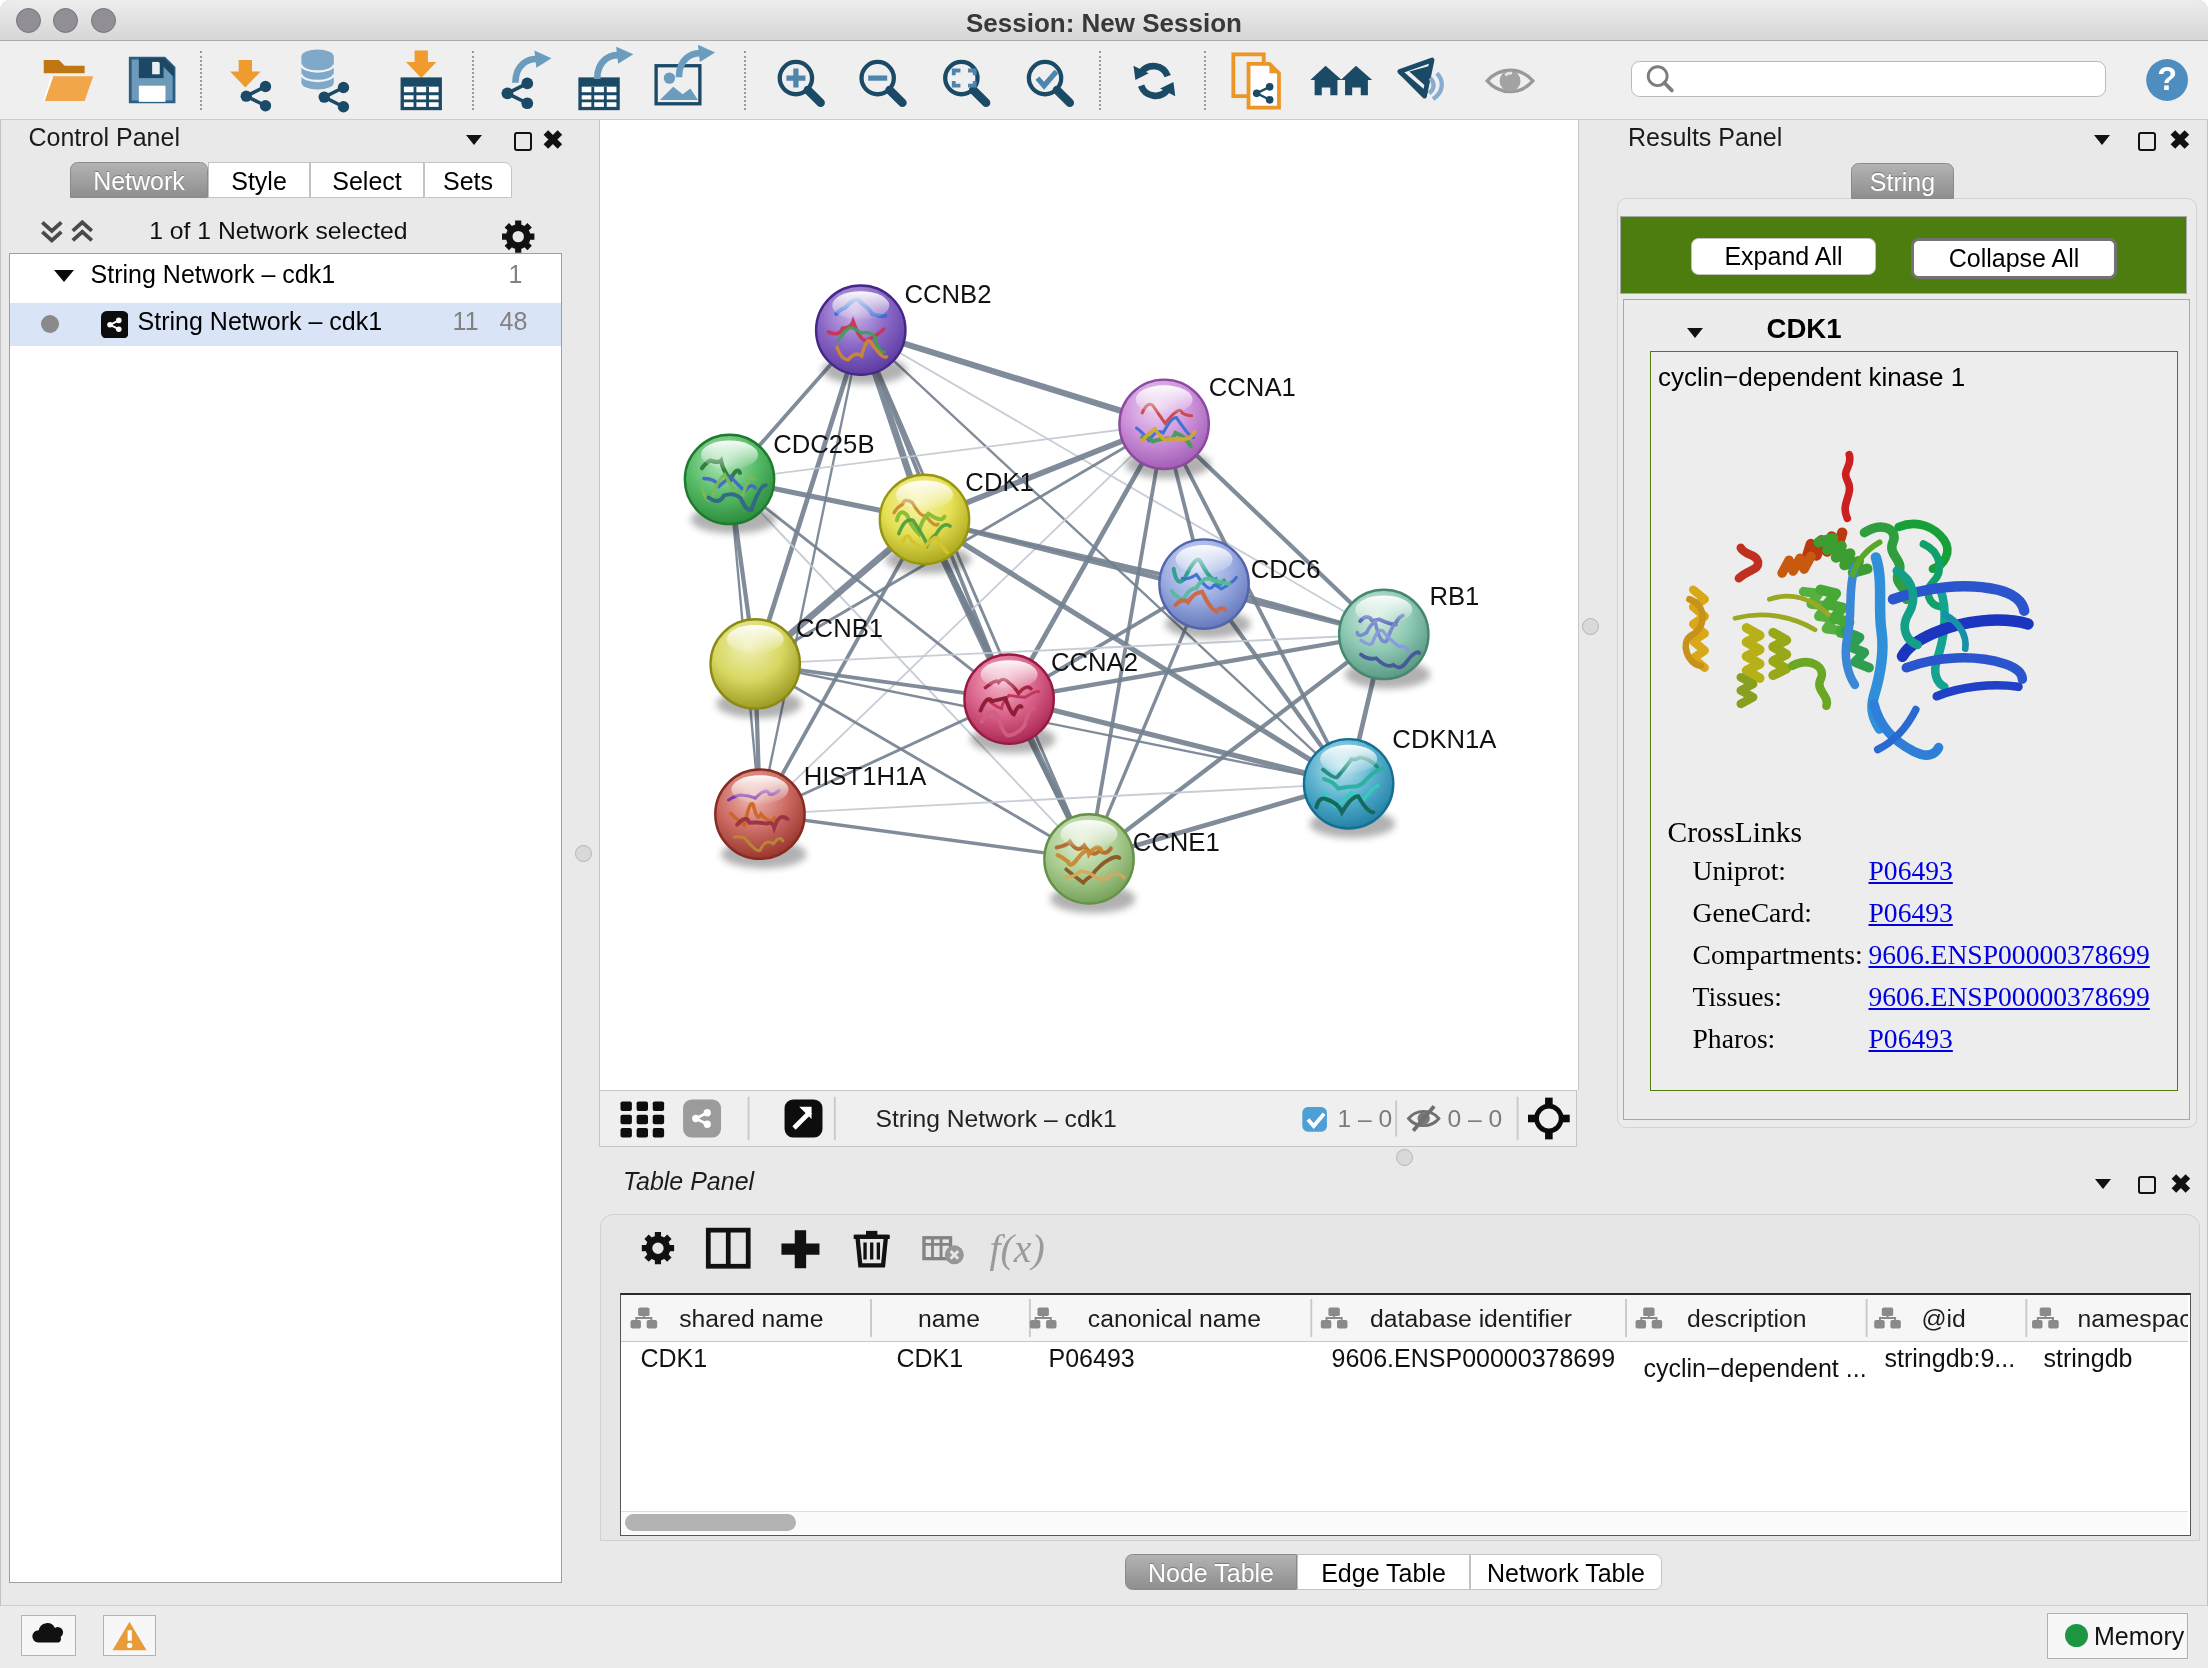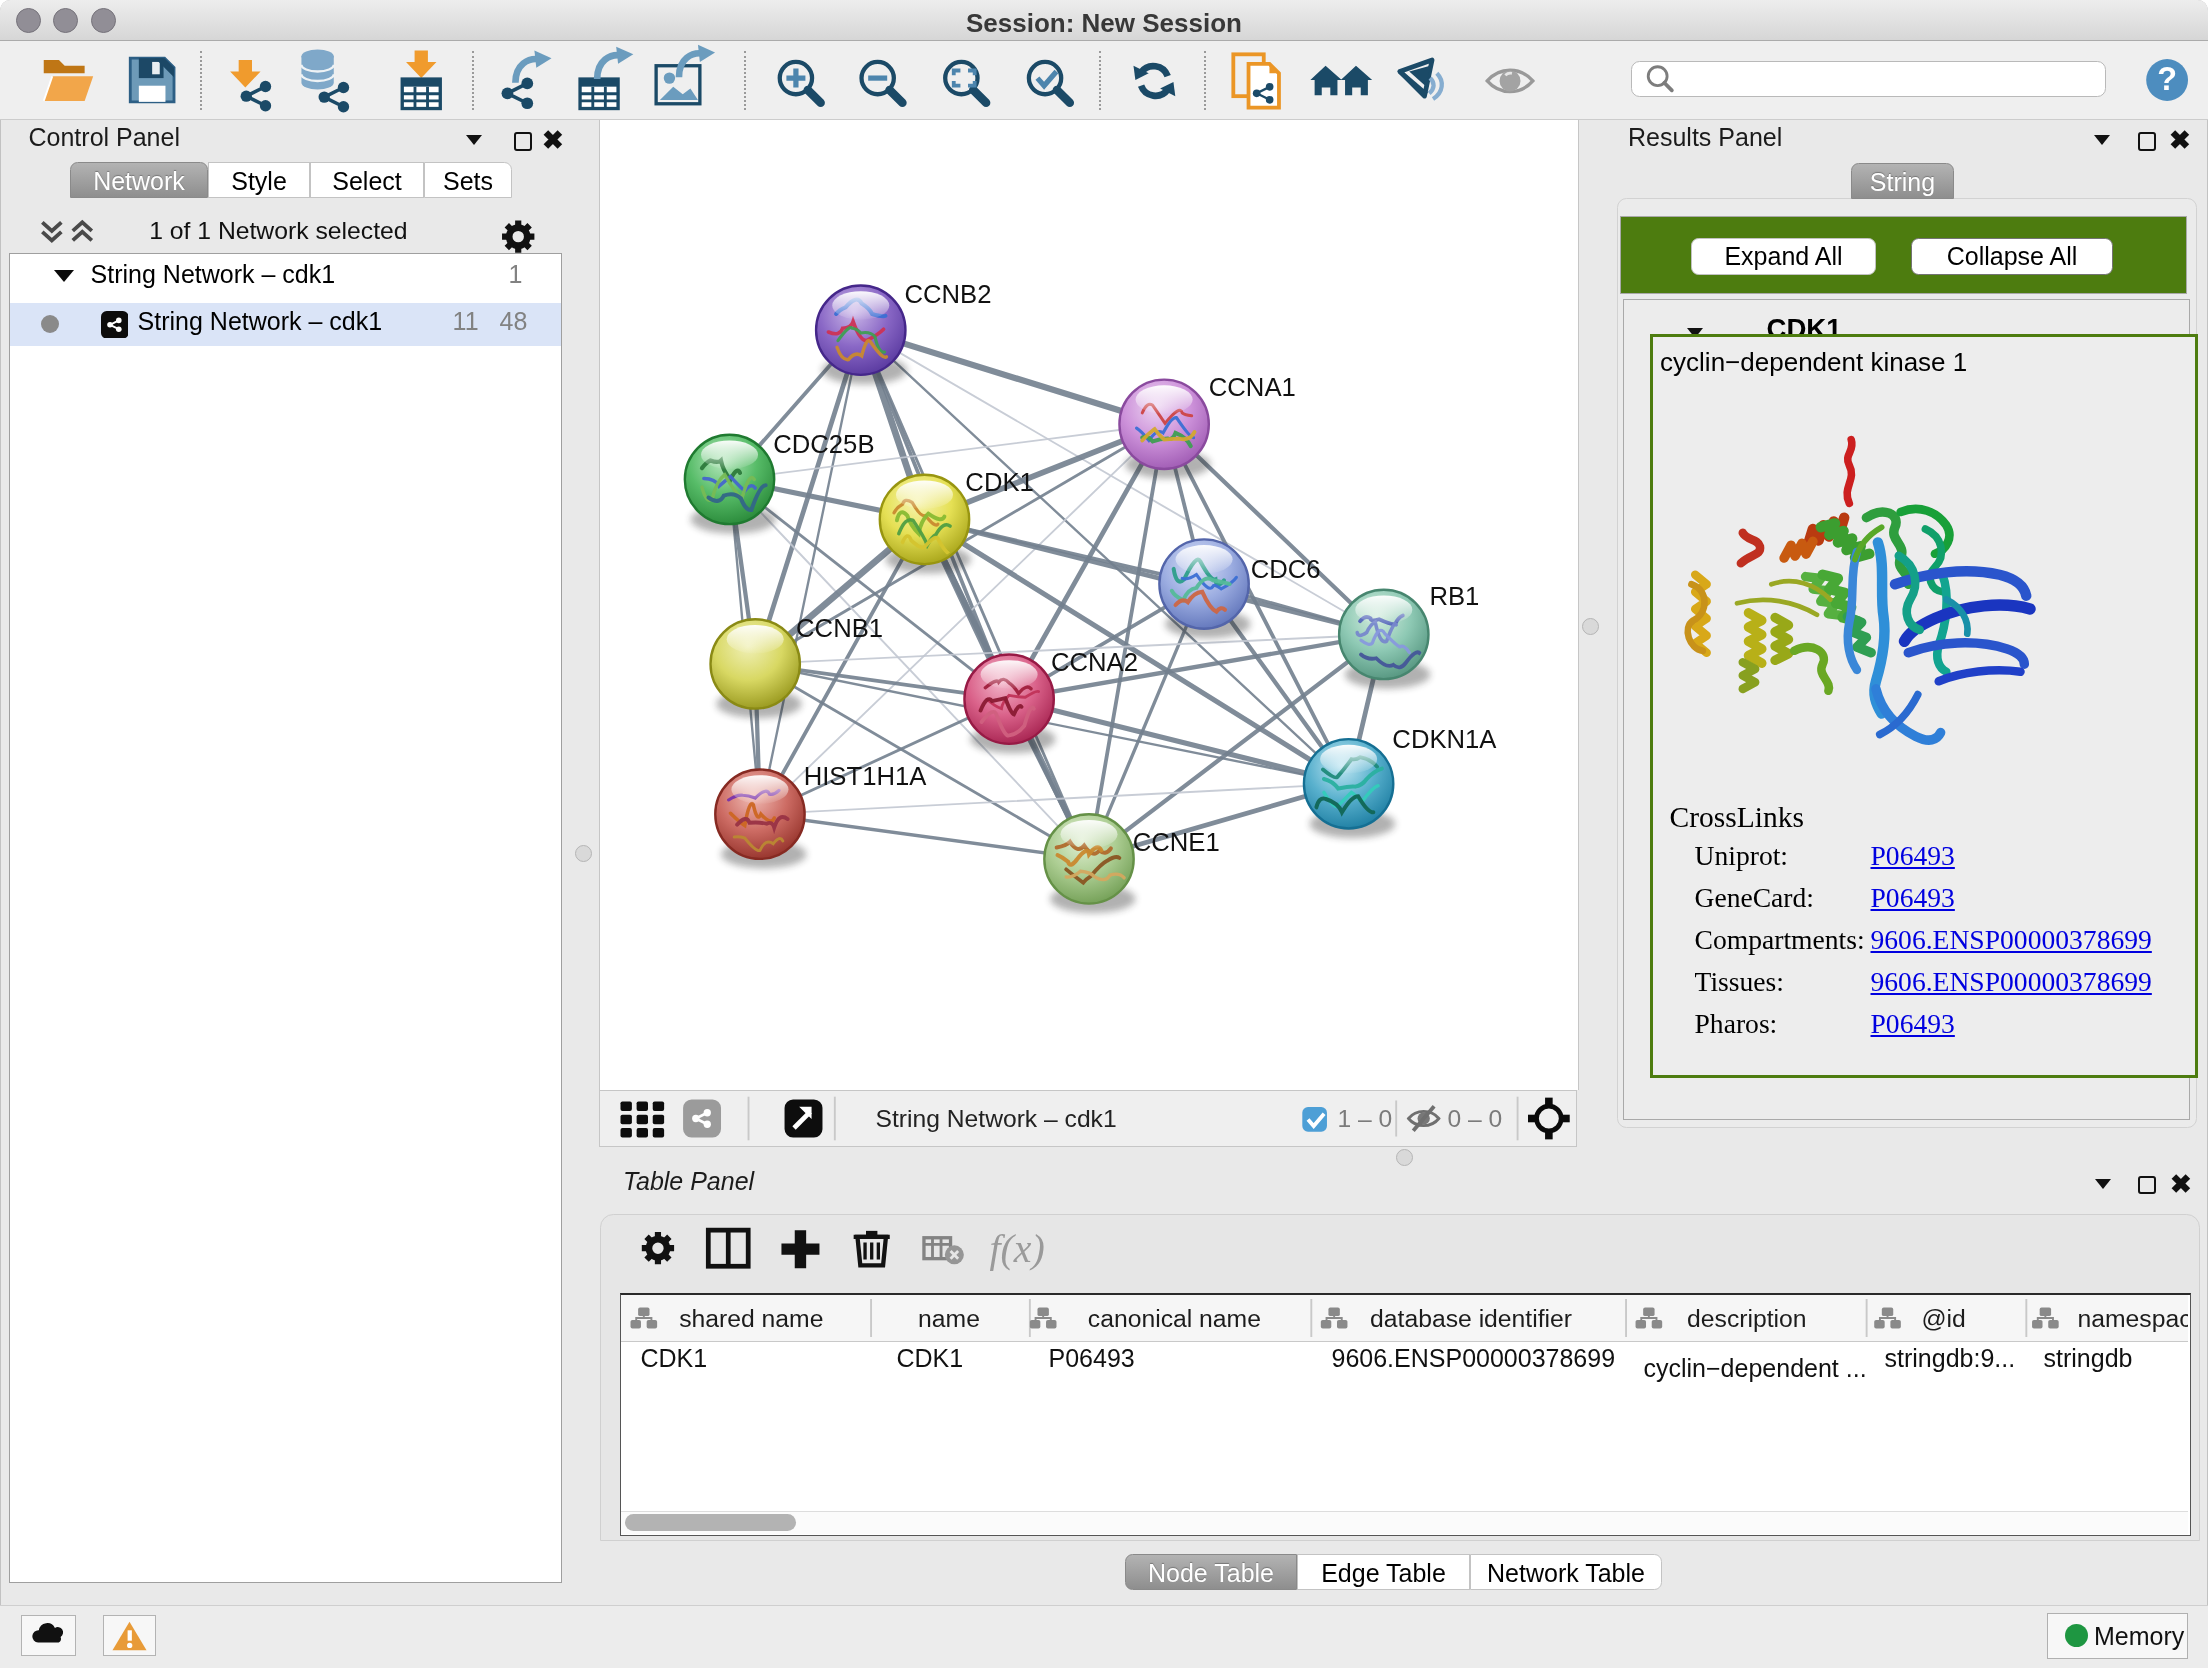--- a/index.html
+++ b/index.html
@@ -563,26 +563,26 @@
 
 <div id="rpanel" class="abs" style="left:1612px;top:120px;width:596px;height:1025px;">
   <div class="abs phead" style="left:16px;top:2.9px;">Results Panel</div>
   <div class="abs ctl-tri" style="left:482px;top:15px;"></div>
   <div class="abs ctl-sq" style="left:526px;top:12.4px;"></div>
   <div class="abs ctl-x" style="left:557px;top:12.4px;">✖</div>
   <div class="abs tab tabsel" style="left:239px;top:43px;width:103px;border-radius:7.6px 7.6px 0 0;z-index:2;">String</div>
   <div class="abs" style="left:4.8px;top:78px;width:578px;height:928px;background:#ebebeb;border:1px solid #d2d2d2;border-radius:9.5px;"></div>
   <div class="abs" style="left:8px;top:96px;width:565px;height:76px;background:#4d7c0f;border:1px solid #a9a9a9;">
     <div class="abs" style="left:70px;top:21px;width:183px;height:35px;background:#fff;border:1px solid #c2c2c2;border-radius:7.6px;text-align:center;line-height:35px;font-size:25px;">Expand All</div>
-    <div class="abs" style="left:290px;top:21px;width:200px;height:35px;background:#fff;border:1px solid #737373;border-radius:7.6px;text-align:center;line-height:35px;font-size:25px;">Collapse All</div>
+    <div class="abs" style="left:290px;top:21px;width:200px;height:35px;background:#fff;border:3px solid #737373;border-radius:7.6px;text-align:center;line-height:35px;font-size:25px;">Collapse All</div>
   </div>
   <div class="abs" style="left:10.5px;top:179px;width:565px;height:819px;background:#ececec;border:1px solid #a9a9a9;">
     <div class="abs ctl-tri" style="left:63px;top:27.6px;"></div>
     <div class="abs" style="left:143px;top:13.3px;font-size:27.6px;font-weight:bold;">CDK1</div>
-    <div class="abs" style="left:26px;top:34px;width:526px;height:738px;background:#ededed;border:3px solid #4d7c0f;padding-left:16px;">
+    <div class="abs" style="left:26px;top:51px;width:526px;height:738px;background:#ededed;border:1px solid #4d7c0f;">
       <div class="abs" style="left:7.6px;top:9.5px;font-size:26px;">cyclin−dependent kinase 1</div>
       <div class="abs" id="protein" style="left:27px;top:76px;">
       <svg width="409" height="352" viewBox="0 0 430 370">
         <defs>
               <clipPath id="pclip">
                 <rect x="0" y="0" width="430" height="370"></rect>
               </clipPath>
             </defs>
         <g fill="none" stroke-linecap="round" stroke-linejoin="round" clip-path="url(#pclip)">
           <path d="M178 95 C 170 78 186 70 178 55 C 172 44 184 40 180 28" stroke="#cc1f1f" stroke-width="8"></path>

